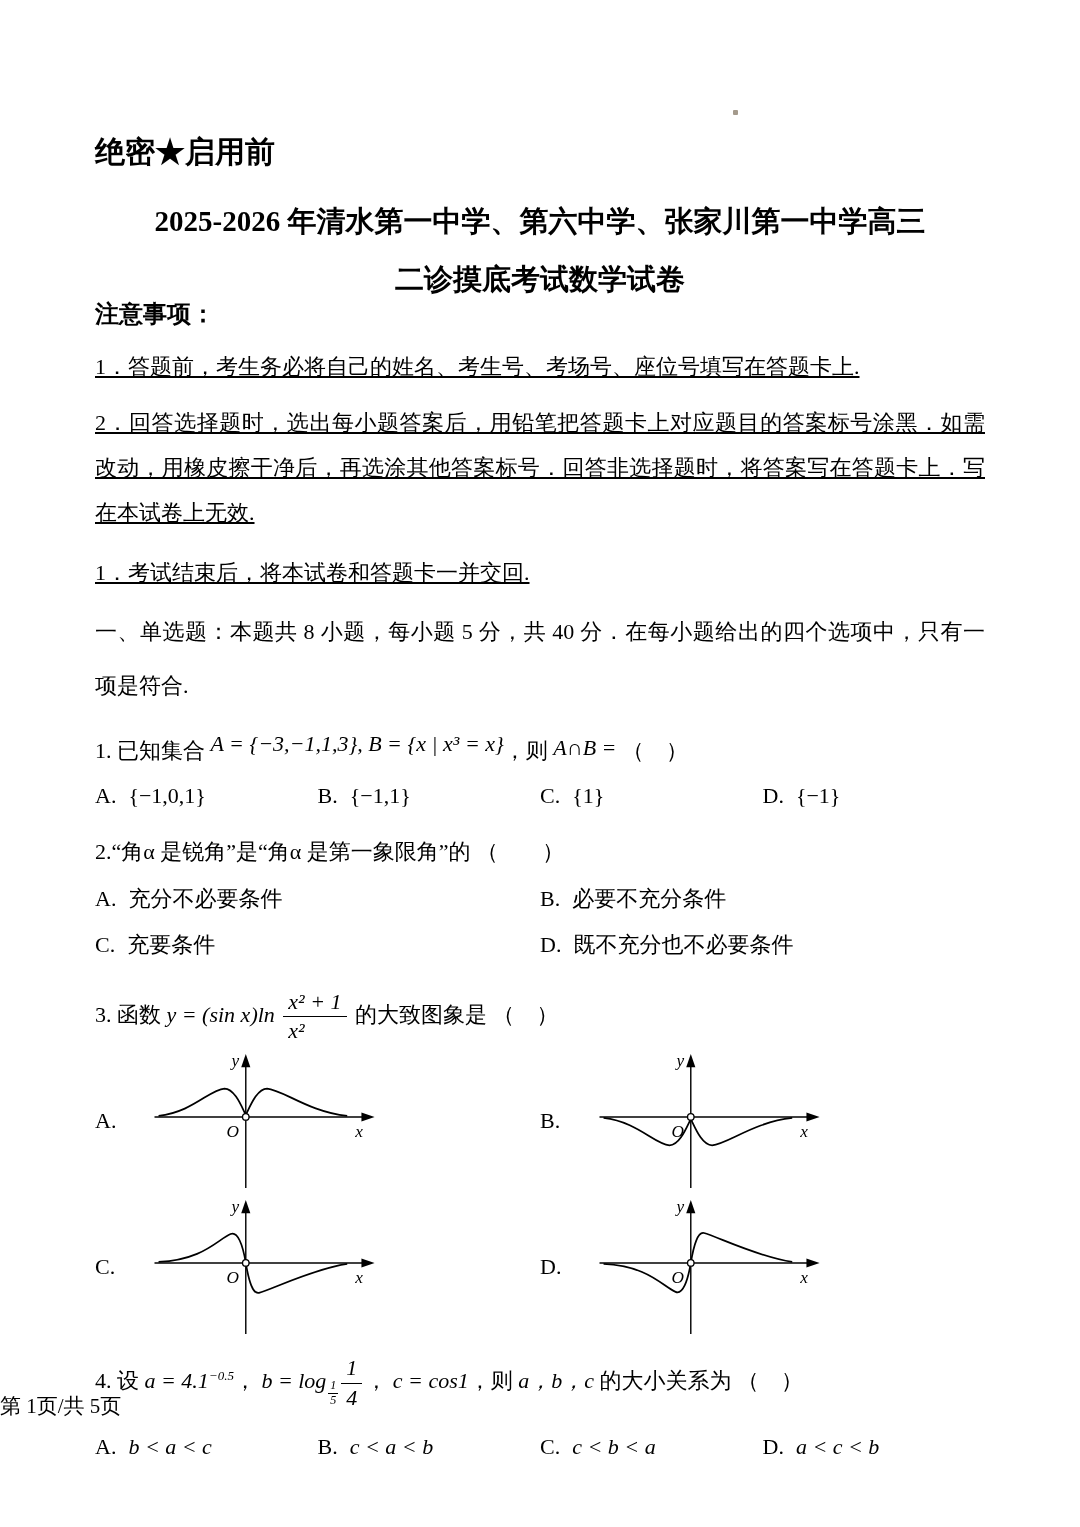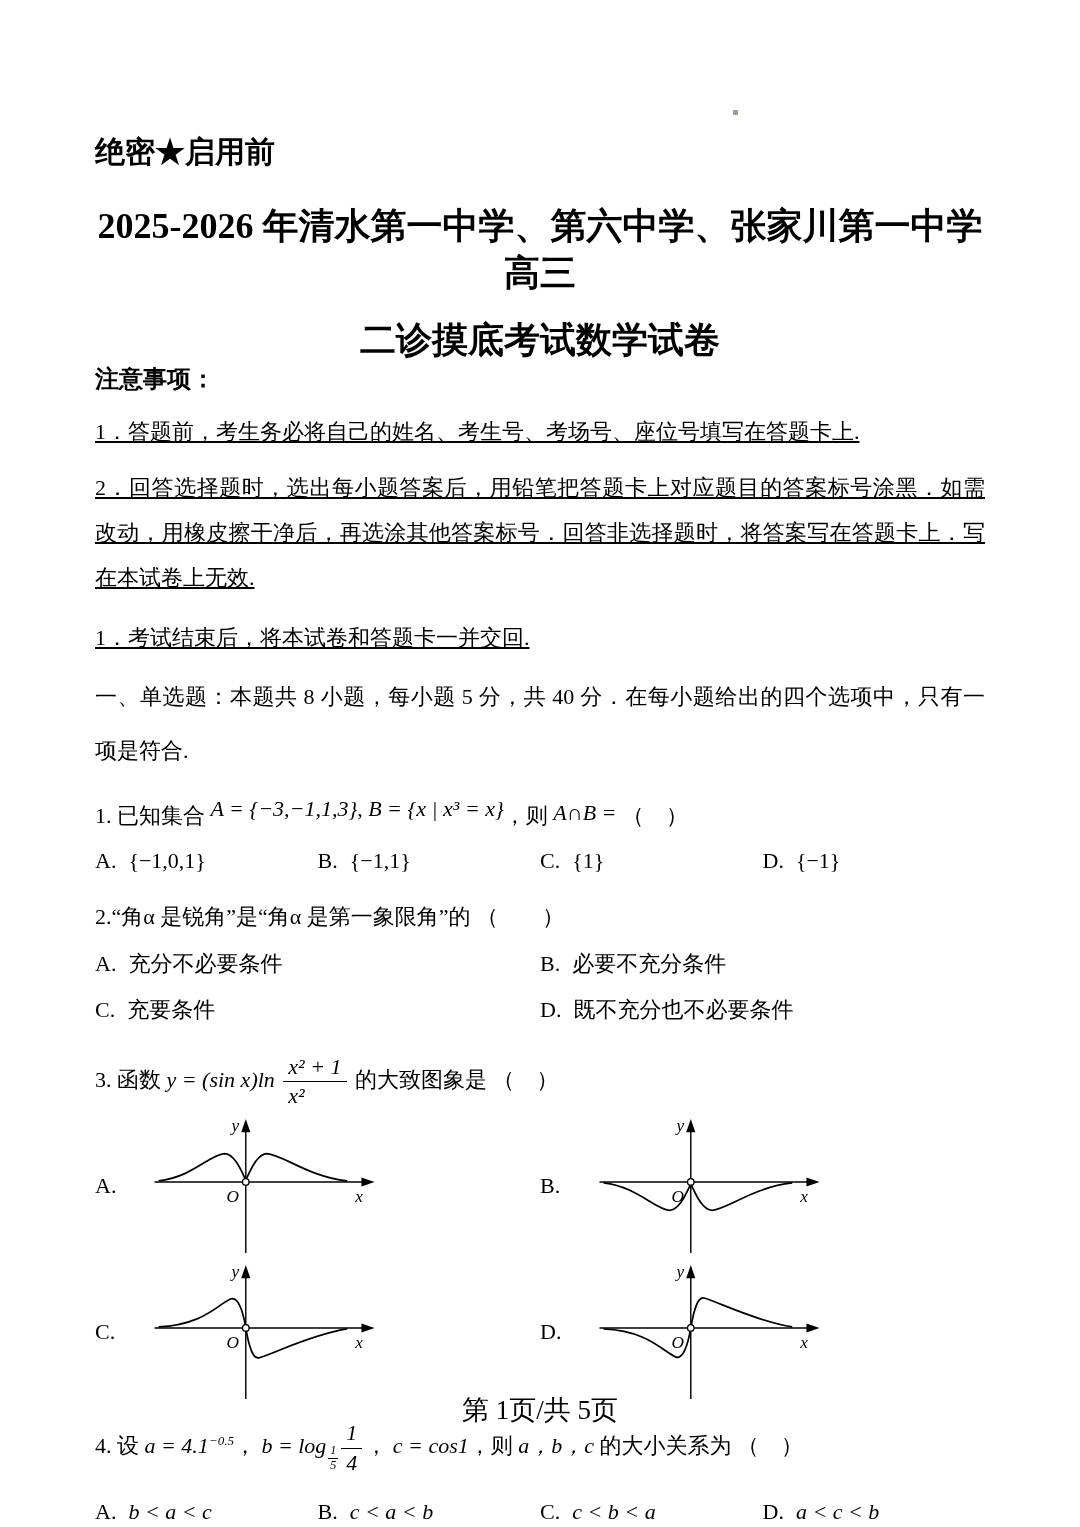--- a/index.html
+++ b/index.html
@@ -9,21 +9,21 @@
     width:1080px; height:1527px;
     margin:0 auto;
     background:#ffffff;
     color:#000;
     font-family:"Liberation Serif","DejaVu Serif",serif;
     font-size:22px;
     padding:132px 95px 0 95px;
     overflow:hidden;
   }
   .security { font-weight:bold; font-size:30px; }
-  .title { text-align:center; font-weight:bold; font-size:36px; line-height:1.3; }
+  .title { text-align:center; font-weight:bold; font-size:29px; line-height:1.3; }
   .title-1 { margin-top:30px; }
   .title-2 { margin-top:20px; }
   .notes-heading { font-weight:bold; font-size:24px; }
   .note { margin-top:14px; line-height:2.06;text-decoration:underline; }
   .note.justify { text-align:justify; margin-top:10px; }
   .section-heading { margin-top:10px; font-weight:normal; line-height:2.45; text-align:justify; }
   .q-stem { margin-top:14px; line-height:1.5; }
   .math { font-style:italic; }
   .raised { display:inline-block; vertical-align:7px; }
   .raised2 { display:inline-block; vertical-align:3px; }
@@ -41,21 +41,21 @@
   .graph-row { display:flex; margin-top:4px; }
   .graph-cell { width:50%; display:flex; align-items:center; }
   .graph-label { width:44px; font-size:22px; }
   svg.plot { width:244px; height:142px; display:block; }
   svg.plot line, svg.plot path { stroke:#000; fill:none; }
   svg.plot .axis { stroke-width:1.4; }
   svg.plot .curve { stroke-width:1.7; }
   svg.plot polygon { fill:#000; stroke:none; }
   svg.plot text { font-family:"Liberation Serif","DejaVu Serif",serif; font-style:italic; font-size:17px; fill:#000; }
   svg.plot circle { fill:#fff; stroke:#000; stroke-width:1.3; }
-  .footer { position:absolute; left:0; right:0; top:1392px; text-align:center; font-size:27px; }
+  .footer { position:absolute; left:0; right:0; top:1392px; font-size:21px; }
   .artifact-dot { position:absolute; left:733px; top:110px; width:5px; height:5px; background:#a49a8c; border-radius:1px; }
   .q4-opts { margin-top:22px; }
 </style>
 </head>
 <body>
 
 <div class="page">
   <div class="artifact-dot"></div>
 
   <div class="security">绝密★启用前</div>

